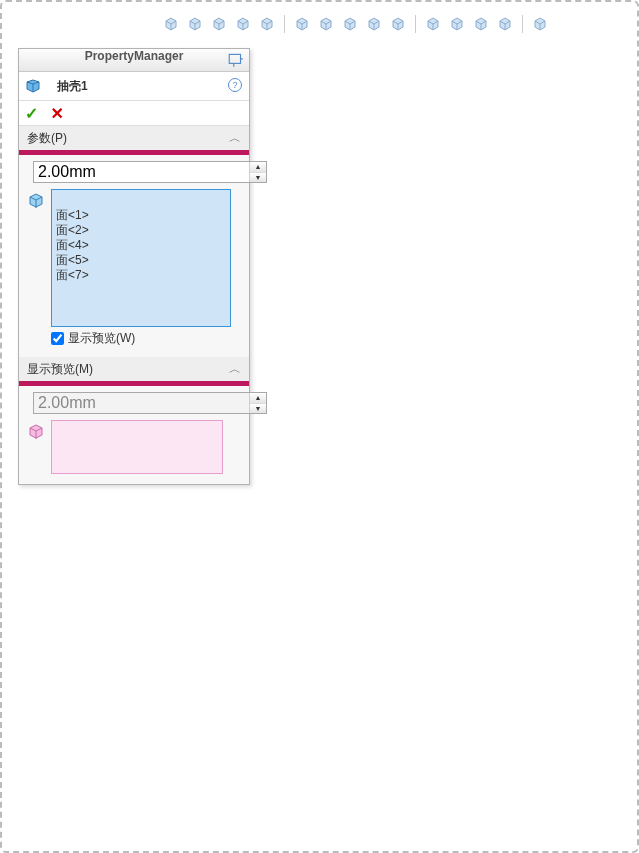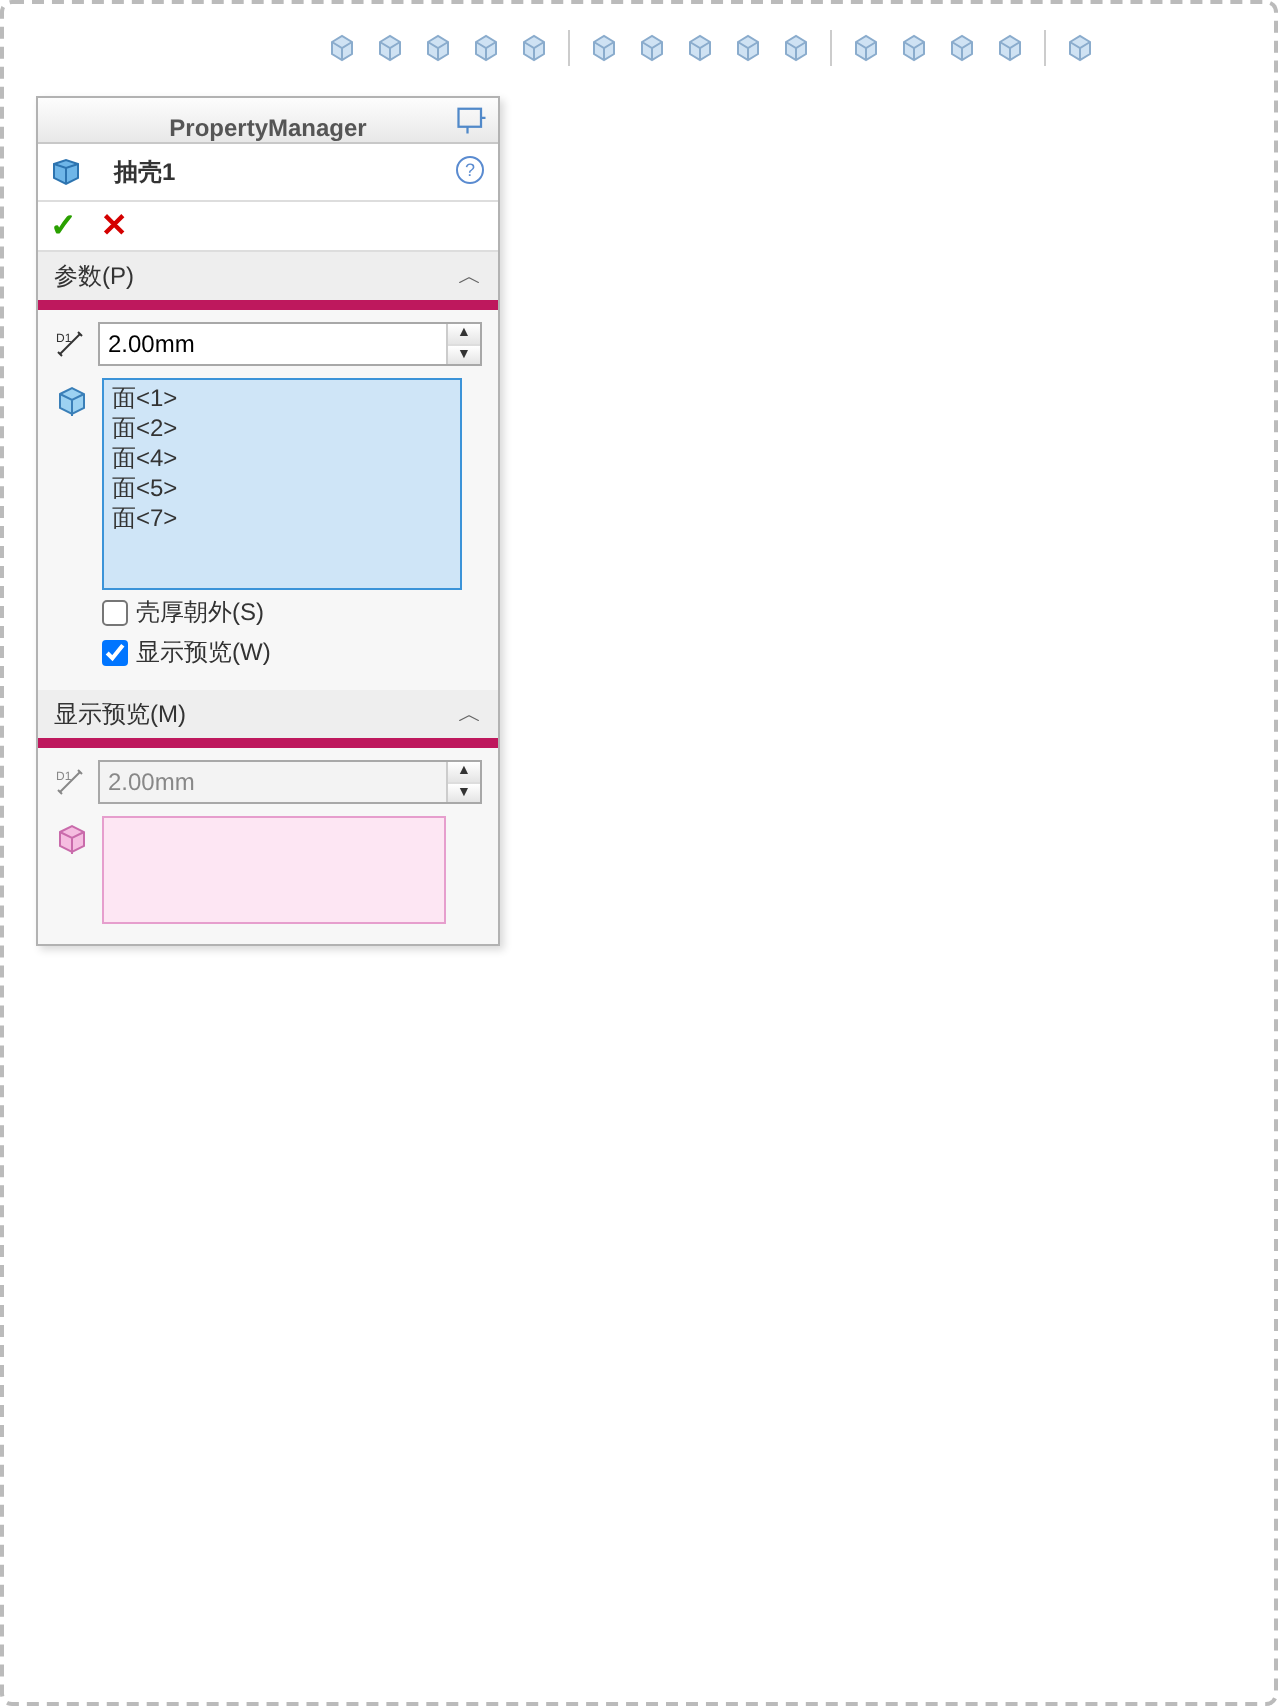--- a/index.html
+++ b/index.html
@@ -3,38 +3,38 @@
 <meta charset="utf-8">
 <style>
   html,body{margin:0;padding:0;width:639px;height:853px;font-family:"Microsoft YaHei",Arial,sans-serif;font-size:12px;color:#333;background:#fff;overflow:hidden}
   .page{position:relative;width:639px;height:853px;box-sizing:border-box;border:2px dashed #bbb;border-radius:6px}
   
   .toolbar{position:absolute;top:10px;left:160px;right:20px;height:24px;display:flex;gap:6px;align-items:center}
   .toolbar .tb-icon{width:18px;height:18px;display:flex;align-items:center;justify-content:center;opacity:.7}
   .toolbar .sep{width:1px;height:18px;background:#ccc;margin:0 2px}
   
   .pm{position:absolute;top:46px;left:16px;width:230px;background:#f3f3f3;border:1px solid #b2b2b2;box-shadow:2px 2px 4px rgba(0,0,0,.15)}
-  .pm-header{height:22px;background:linear-gradient(#fdfdfd,#e8e8e8);border-bottom:1px solid #c8c8c8;display:flex;align-items:flex-end;justify-content:center;position:relative;font-weight:bold;color:#555}
+  .pm-header{height:22px;background:linear-gradient(#fdfdfd,#e8e8e8);border-bottom:1px solid #c8c8c8;display:flex;align-items:flex-start;justify-content:center;position:relative;font-weight:bold;color:#555}
   .pm-pin{position:absolute;right:4px;top:2px;width:18px;height:18px}
   .pm-feature{height:28px;display:flex;align-items:center;padding:0 6px;gap:16px;position:relative;background:#fff;border-bottom:1px solid #ddd}
   .pm-feature .help{position:absolute;right:6px;top:5px;width:16px;height:16px}
   .pm-confirm{height:24px;display:flex;align-items:center;padding:0 6px;gap:12px;background:#fff;border-bottom:1px solid #ddd}
   .ok{color:#2aa000;font-size:16px;font-weight:bold}
   .cancel{color:#d40000;font-size:16px;font-weight:bold}
   .pm-section-head{height:24px;display:flex;align-items:center;justify-content:space-between;padding:0 8px;background:#eee;border-bottom:5px solid #be185d}
   .chev{font-family:Arial;color:#666}
   .pm-body{background:#f7f7f7;padding:6px 8px 10px}
   .row{display:flex;align-items:center;gap:6px;margin-bottom:6px}
   .dim-icon{width:16px;height:16px}
   .spinbox{flex:1;display:flex;border:1px solid #a8a8a8;background:#fff;height:20px}
-  .spinbox input{flex:1;border:none;padding:0 4px;font-size:12px;outline:none}
+  .spinbox input{flex:1;border:none;padding:0 4px;font-size:16px;outline:none}
   .spinbox .spbtns{width:16px;display:flex;flex-direction:column;border-left:1px solid #ccc}
   .spinbox .spbtns span{flex:1;font-size:7px;line-height:9px;text-align:center;background:linear-gradient(#fff,#e4e4e4);border-bottom:1px solid #ddd;cursor:pointer}
   .spinbox .spbtns span:last-child{border-bottom:none}
-  .face-list{border:1px solid #3b93d8;background:#cfe5f7;min-height:100px;padding:2px 4px;font-size:12px;line-height:15px;width:170px}
+  .face-list{border:1px solid #3b93d8;background:#cfe5f7;min-height:100px;padding:18px 4px;font-size:12px;line-height:15px;width:170px}
   .face-list div{white-space:pre}
   .face-list2{border:1px solid #e69ecd;background:#fde6f3;height:52px;width:170px}
   .row-icon{display:flex;align-items:flex-start;gap:6px}
   .cube-icon{width:18px;height:18px;margin-top:2px}
   .chklabel{display:flex;align-items:center;gap:4px;margin-left:24px;margin-top:3px}
   .chklabel input{margin:0}
   
   .viewport{position:absolute;inset:0;z-index:-1}
   svg{display:block}
 </style>
@@ -241,24 +241,20 @@
         </span>
         <div class="face-list" id="facelist">
             <div>面&lt;1&gt;</div>
             <div>面&lt;2&gt;</div>
             <div>面&lt;4&gt;</div>
             <div>面&lt;5&gt;</div>
             <div>面&lt;7&gt;</div>
           </div>
       </div>
       <label class="chklabel">
-        <input type="checkbox" id="chk1" style="">
-        <span>壳厚朝外(S)</span>
-      </label>
-      <label class="chklabel">
         <input type="checkbox" id="chk2" checked="" style="">
         <span>显示预览(W)</span>
       </label>
     </div>
 
     <div class="pm-section-head">
       <span>显示预览(M)</span>
       <span class="chev">︿</span>
     </div>
     <div class="pm-body">

